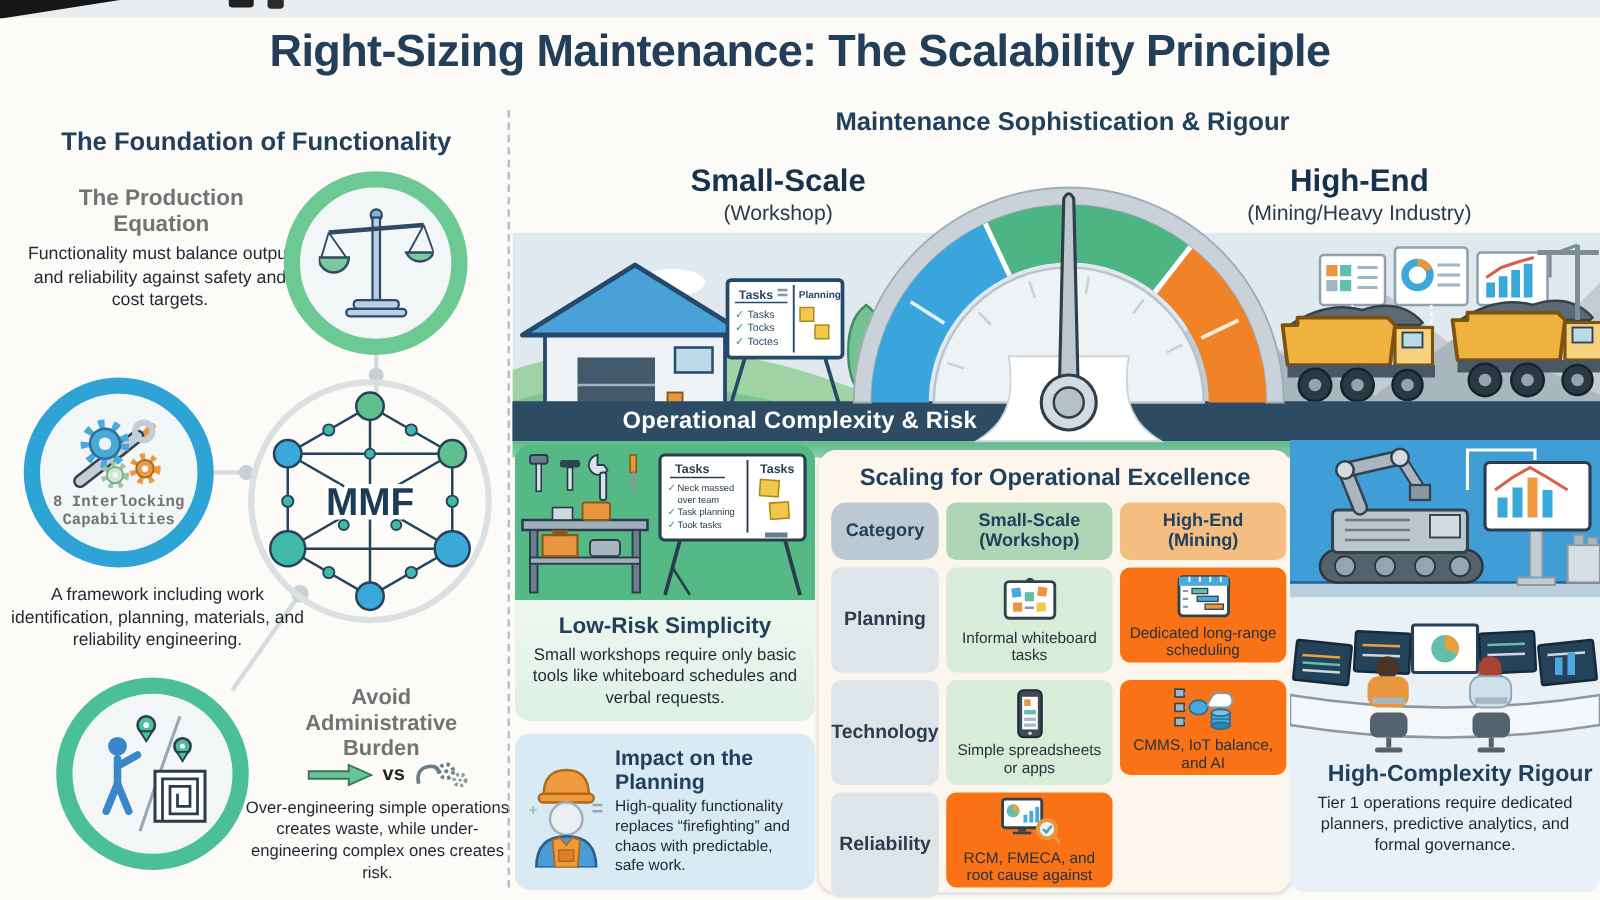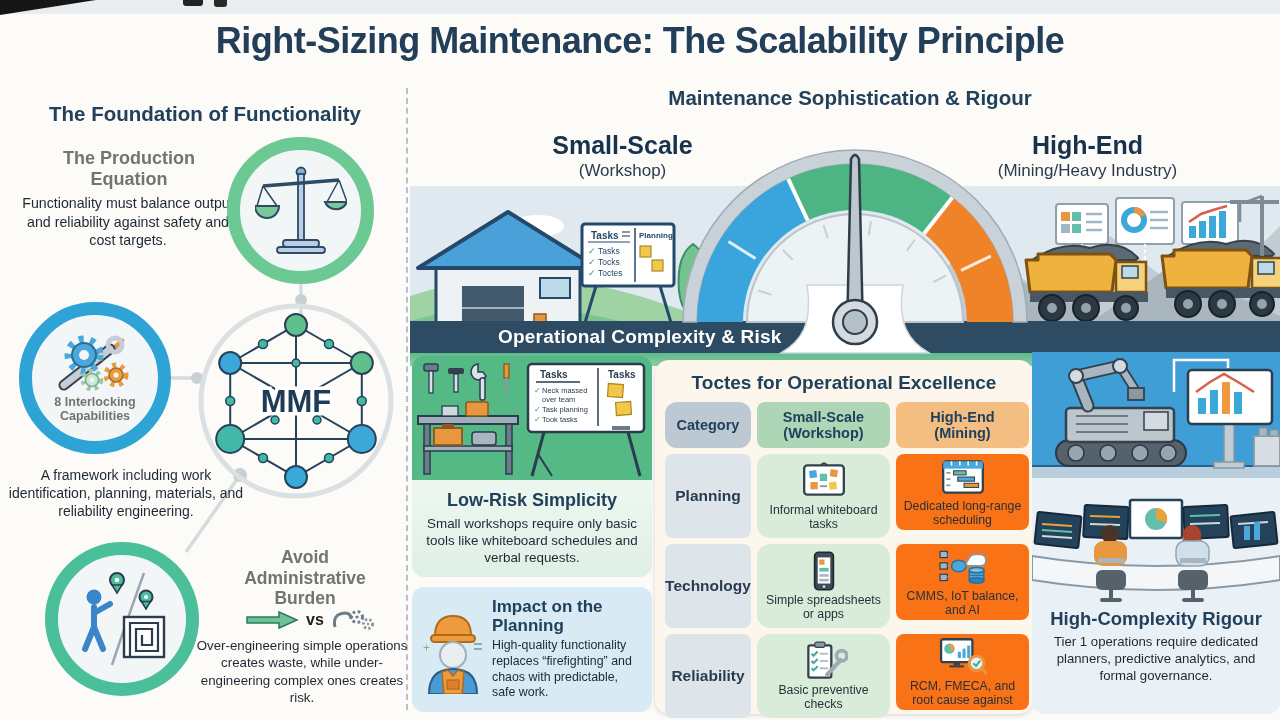--- a/index.html
+++ b/index.html
@@ -17,21 +17,21 @@
   
   .main-title{left:0;top:20px;width:1280px;font-size:36px;font-weight:800;
               letter-spacing:-.5px;color:#223e58;text-align:center;}
   .col-header{font-size:20.5px;font-weight:800;color:#21405c;text-align:center;}
   .divider{left:406px;top:88px;height:622px;border-left:2px dashed #b3c2cc;width:0;}
   
   .ring{border-radius:50%;box-sizing:border-box;background:#f3f6f7;
         display:flex;align-items:center;justify-content:center;flex-direction:column;}
   .prod-heading{left:24px;top:148px;width:210px;font-size:18px;font-weight:800;}
   .prod-body{left:16px;top:194px;width:224px;font-size:14.2px;line-height:1.32;}
-  .caps-label{width:122px;font-size:12.5px;font-weight:800;line-height:1.15;text-align:center;margin-top:4px;}
+  .caps-label{width:122px;font-size:12.5px;font-weight:800;line-height:1.15;text-align:center;margin-top:4px;font-family:Liberation Mono, monospace;}
   .caps-body{left:6px;top:466px;width:240px;font-size:14px;line-height:1.3;}
   .admin-heading{left:230px;top:547px;width:150px;font-size:17.5px;font-weight:800;line-height:1.18;}
   .vs-row{left:225px;top:608px;width:170px;display:flex;align-items:center;justify-content:center;gap:7px;}
   .vs-label{font-size:16px;font-weight:800;color:#222;}
   .admin-body{left:196px;top:637px;width:212px;font-size:13.3px;line-height:1.3;}
   
   .scale-label-title{font-size:25px;font-weight:800;color:#16324c;}
   .scale-label-sub{font-size:17px;color:#2a3b4d;margin-top:1px;}
   .banner{left:410px;top:321px;width:870px;height:32px;background:#2d4b63;
           display:flex;align-items:center;}
@@ -53,28 +53,28 @@
                border-radius:14px;box-shadow:0 1px 4px rgba(80,90,100,.25);
                padding:8px 10px;box-sizing:border-box;}
   .table-title{font-size:19px;font-weight:800;color:#21405c;text-align:center;margin:4px 0 8px;}
   .tgrid{display:grid;grid-template-columns:86px 133px 133px;grid-auto-rows:auto;gap:6px;}
   .tcell{border-radius:8px;display:flex;flex-direction:column;align-items:center;justify-content:center;text-align:center;}
   .thead{height:46px;font-size:14.5px;font-weight:800;color:#21405c;line-height:1.12;}
   .h-cat{background:#bcc9d2;border-radius:12px;}
   .h-small{background:#aed6b6;}
   .h-high{background:#f4be82;}
   .c-cat{background:#dee5ea;font-size:15.5px;font-weight:800;color:#2a3c4e;height:84px;}
-  .c-small{background:#d9ecd9;height:84px;border-radius:13px;}
+  .c-small{background:#d9ecd9;height:84px;}
   .c-high{background:#f97316;height:76px;}
   .cell-cap{font-size:12.3px;line-height:1.15;color:#26313a;margin-top:2px;padding:0 6px;}
   
   .robot-scene{left:1032px;top:352px;width:248px;height:126px;overflow:hidden;}
   .control-panel{left:1032px;top:478px;width:248px;height:236px;background:#e9f1f7;
                  border-radius:0 0 12px 12px;box-sizing:border-box;}
-  .control-panel h3{margin:2px 6px 4px;font-size:18.5px;color:#21405c;text-align:center;}
+  .control-panel h3{margin:2px 6px 4px;font-size:18.5px;color:#21405c;text-align:right;}
   .control-panel p{margin:0 14px;font-size:13.2px;line-height:1.28;text-align:center;}
   svg{display:block;}
   .icon-box{width:48px;height:40px;}
 </style>
 </head>
 <body>
 
 <div class="page">
 
   <div class="abs top-band"></div>
@@ -329,21 +329,21 @@
       <line x1="852" y1="10" x2="836" y2="16" stroke-width="2.5"></line>
     </g>
   </svg>
 
   <div class="abs banner">
     <span>Operational Complexity &amp; Risk</span>
   </div>
   <div class="abs grass"></div>
 
   <div class="abs table-panel">
-    <div class="table-title">Toctes for Operational Excellence</div>
+    <div class="table-title">Scaling for Operational Excellence</div>
     <div class="tgrid">
       <div class="tcell thead h-cat">
         <span>Category</span>
       </div>
       <div class="tcell thead h-small">
         <span>Small-Scale</span>
         <span>(Workshop)</span>
       </div>
       <div class="tcell thead h-high">
         <span>High-End</span>
@@ -416,35 +416,20 @@
           <rect x="29" y="22" width="14" height="10" fill="#4aa8dc" stroke="#2b6e96" stroke-width="1.4"></rect>
           <ellipse cx="36" cy="22" rx="7" ry="2.6" fill="#7fc4e8" stroke="#2b6e96" stroke-width="1.4"></ellipse>
           <ellipse cx="36" cy="32" rx="7" ry="2.6" fill="#2b86b8" stroke="#2b6e96" stroke-width="1.4"></ellipse>
           <line x1="29" y1="27" x2="43" y2="27" stroke="#2b6e96" stroke-width="1"></line>
         </svg>
         <div class="cell-cap">CMMS, IoT balance, and AI</div>
       </div>
 
       <div class="tcell c-cat">
         <span>Reliability</span>
-      </div>
-      <div class="tcell c-small">
-        <svg class="icon-box" viewBox="0 0 46 38">
-          <rect x="8" y="4" width="22" height="31" rx="2" fill="#fff" stroke="#33424e" stroke-width="2.2"></rect>
-          <rect x="14" y="1" width="10" height="5" rx="2" fill="#8b98a2" stroke="#33424e" stroke-width="1.2"></rect>
-          <polyline points="11,12 13,14 17,10" fill="none" stroke="#4aa8a0" stroke-width="2"></polyline>
-          <polyline points="11,19 13,21 17,17" fill="none" stroke="#4aa8a0" stroke-width="2"></polyline>
-          <polyline points="11,26 13,28 17,24" fill="none" stroke="#4aa8a0" stroke-width="2"></polyline>
-          <line x1="19" y1="12" x2="27" y2="12" stroke="#aab6bf" stroke-width="1.6"></line>
-          <line x1="19" y1="19" x2="27" y2="19" stroke="#aab6bf" stroke-width="1.6"></line>
-          <line x1="19" y1="26" x2="27" y2="26" stroke="#aab6bf" stroke-width="1.6"></line>
-          <line x1="26" y1="32" x2="39" y2="18" stroke="#9fabb4" stroke-width="4" stroke-linecap="round"></line>
-          <circle cx="40" cy="14" r="5" fill="none" stroke="#9fabb4" stroke-width="3.5"></circle>
-        </svg>
-        <div class="cell-cap">Basic preventive checks</div>
       </div>
       <div class="tcell c-high">
         <svg class="icon-box" viewBox="0 0 46 38">
           <rect x="2" y="2" width="30" height="22" rx="2" fill="#fff" stroke="#33424e" stroke-width="2.2"></rect>
           <circle cx="10" cy="11" r="5" fill="#62bfae"></circle>
           <path d="M10,11 L10,6 A5,5 0 0 1 14.5,13 Z" fill="#e8a13c"></path>
           <rect x="18" y="14" width="3" height="6" fill="#4aa8dc"></rect>
           <rect x="22.5" y="11" width="3" height="9" fill="#4aa8dc"></rect>
           <rect x="27" y="8" width="3" height="12" fill="#4aa8dc"></rect>
           <rect x="14" y="24" width="6" height="3" fill="#33424e"></rect>

